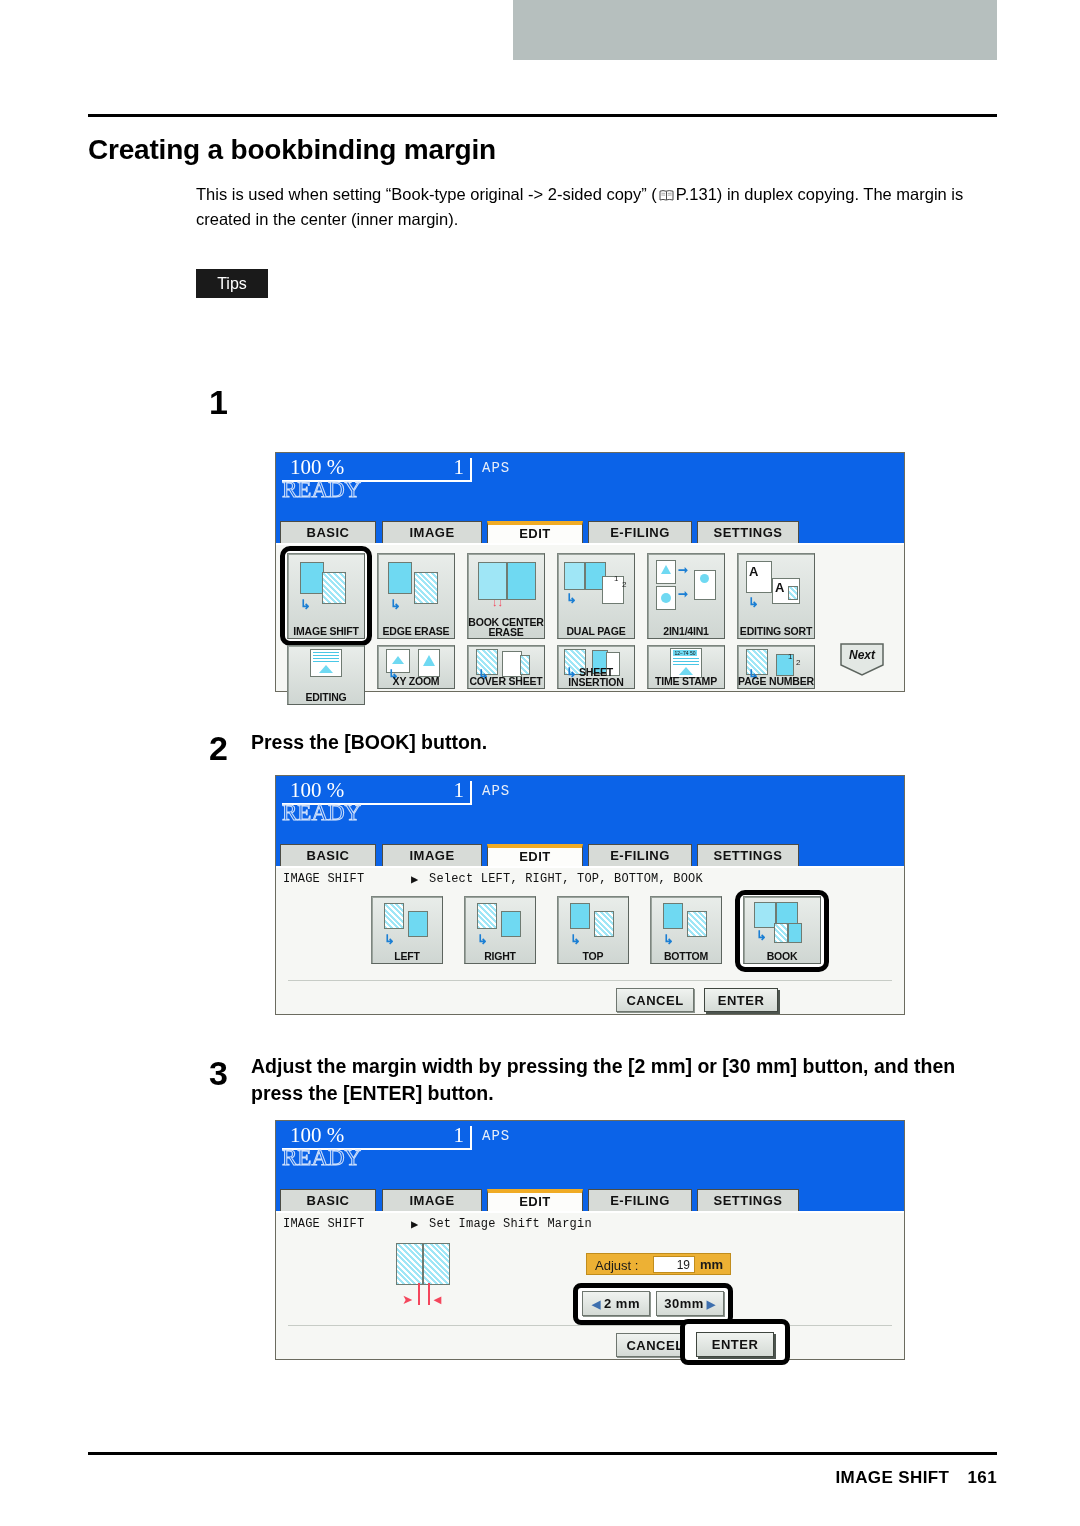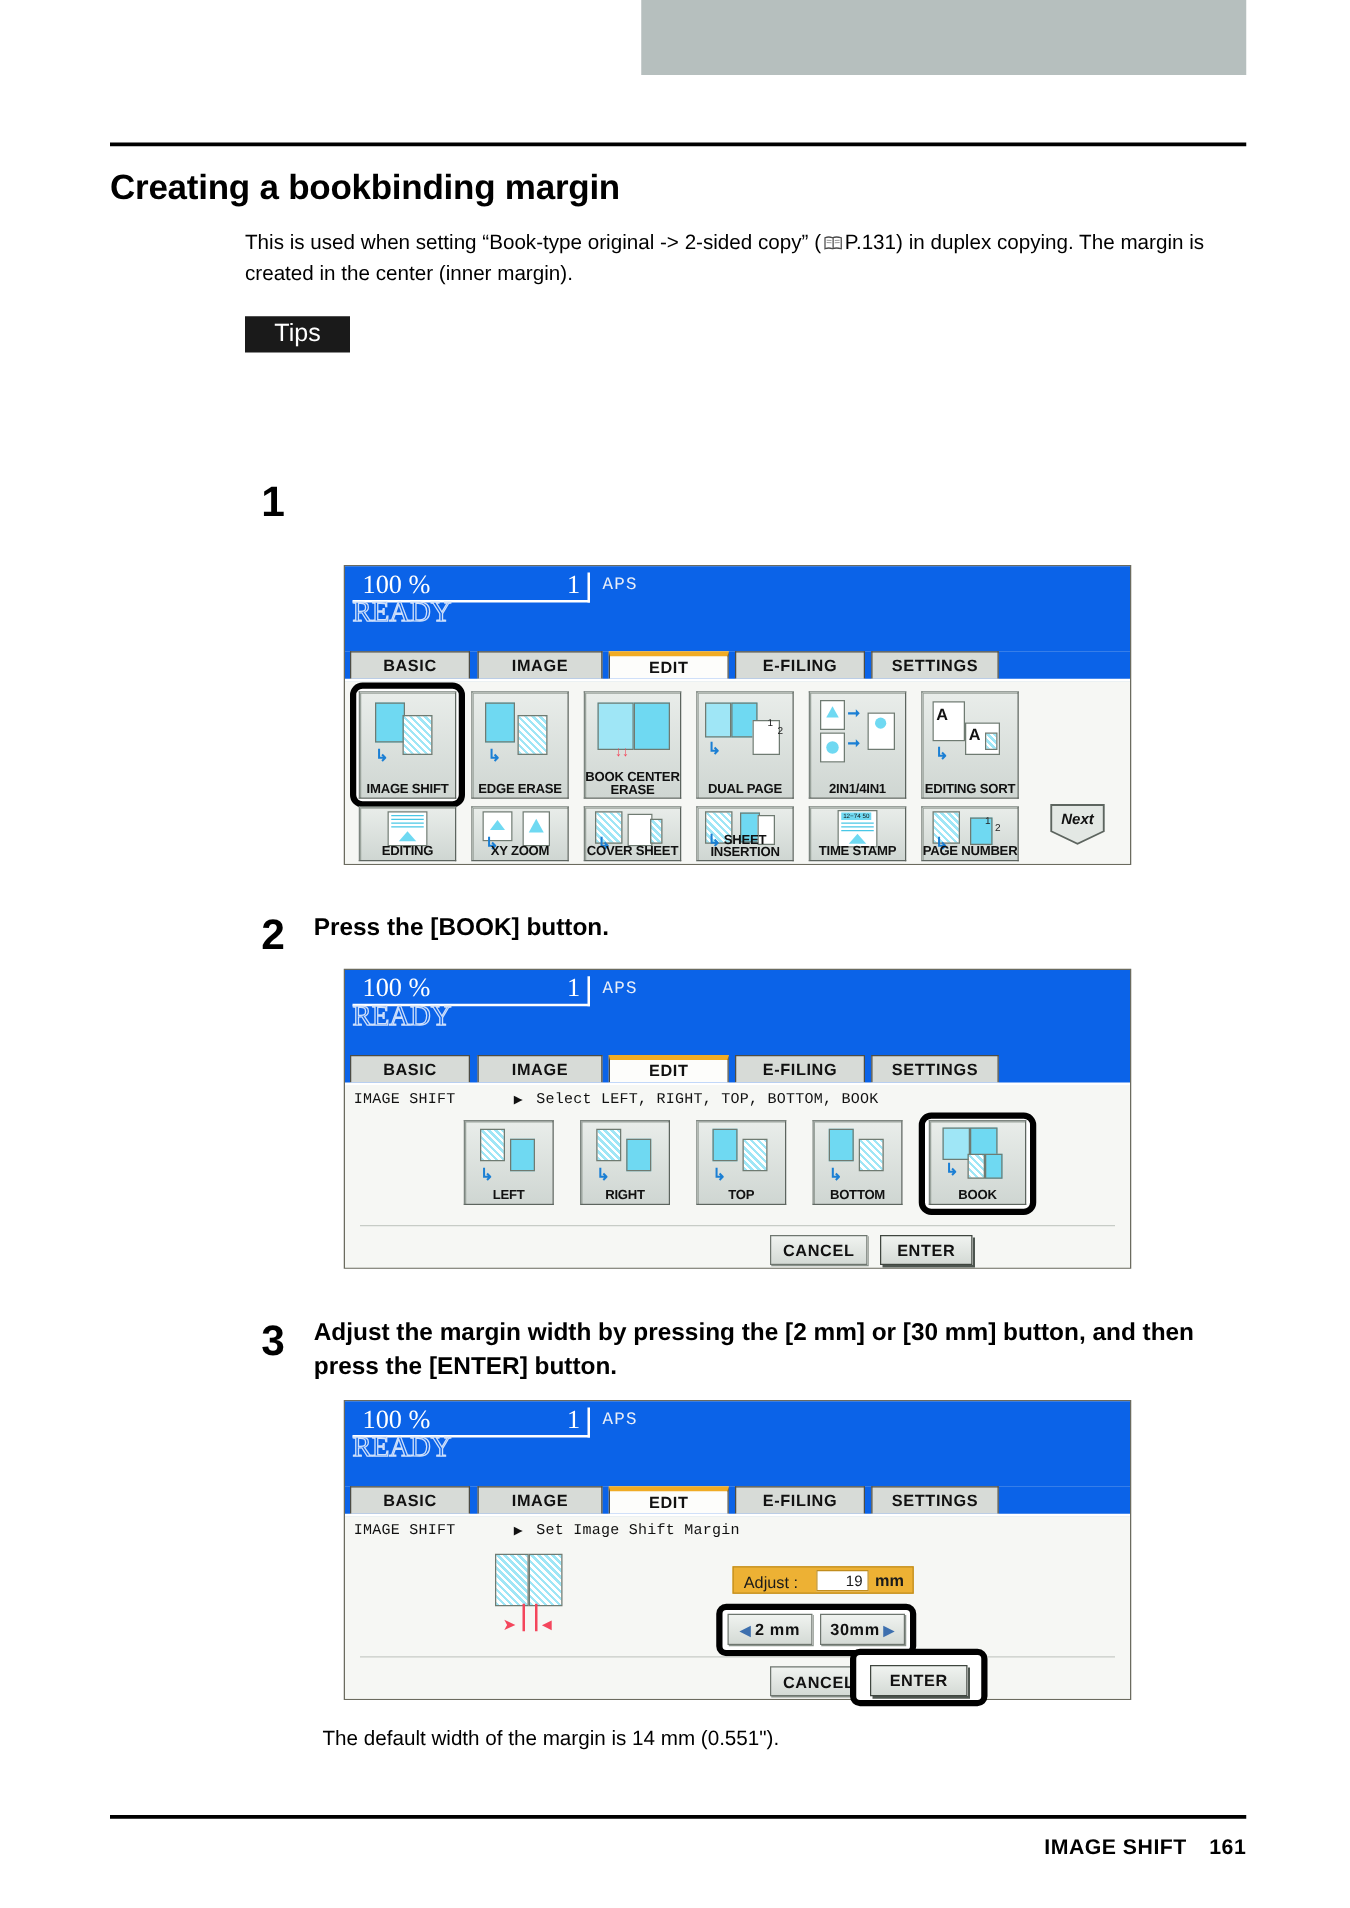--- a/index.html
+++ b/index.html
@@ -11,22 +11,22 @@
   .page{position:absolute;inset:0;}
 
   
   .head-bar{position:absolute;left:513px;top:0;width:484px;height:60px;background:#b6bfbe;}
   .head-rule{position:absolute;left:88px;top:114px;width:909px;height:0;border-top:3px solid #000;}
 
   
   .h1{position:absolute;left:88px;top:134px;font-size:28px;font-weight:bold;letter-spacing:-.2px;}
   .intro{position:absolute;left:196px;top:182px;width:802px;font-size:16.5px;line-height:25px;}
   .bookref{display:inline-block;width:15px;height:13px;position:relative;top:2px;margin:0 2px;}
-  .tips-badge{position:absolute;left:196px;top:253px;width:84px;height:29px;background:#1a1a1a;color:#fff;
-    font-size:20px;line-height:29px;text-align:center;}
+  .tips-badge{position:absolute;left:196px;top:269px;width:72px;height:29px;background:#1a1a1a;color:#fff;
+    font-size:16px;line-height:29px;text-align:center;}
   .bullets{position:absolute;left:196px;top:291px;width:802px;font-size:16.5px;line-height:24px;}
   .bullets div{position:relative;padding-left:22px;}
   .bullets div:before{content:"\2022";position:absolute;left:4px;top:-1px;font-size:16px;}
 
   .stepnum{position:absolute;font-size:34px;font-weight:bold;font-family:"Liberation Sans",sans-serif;}
   .steptxt{position:absolute;font-size:19.5px;font-weight:bold;line-height:27px;}
 
   .note{position:absolute;left:258px;font-size:16.5px;}
   .foot-rule{position:absolute;left:88px;width:909px;height:0;border-top:3px solid #000;}
   .footer{position:absolute;right:83px;font-size:17px;font-weight:bold;letter-spacing:.4px;}
@@ -186,21 +186,21 @@
       <div class="cbtn" style="left:461px;top:8px;width:78px;height:86px;">
         <div class="pg-w" style="left:8px;top:7px;width:26px;height:32px;"></div>
         <div style="position:absolute;left:11px;top:10px;font-size:13px;font-weight:bold;color:#111;">A</div>
         <div class="pg-w" style="left:34px;top:24px;width:28px;height:26px;"></div>
         <div style="position:absolute;left:37px;top:26px;font-size:13px;font-weight:bold;color:#111;">A</div>
         <div class="pg-d" style="left:50px;top:32px;width:10px;height:14px;"></div>
         <div class="arr" style="left:10px;top:42px;">↳</div>
         <div class="lbl">EDITING SORT</div>
       </div>
 
-      <div class="cbtn" style="left:11px;top:100px;width:78px;height:44px;">
+      <div class="cbtn" style="left:11px;top:100px;width:78px;height:60px;">
         <div class="pg-w" style="left:22px;top:3px;width:32px;height:28px;"></div>
         <div style="position:absolute;left:25px;top:6px;width:26px;height:1px;background:#49c7e6;box-shadow:0 3px #49c7e6,0 6px #49c7e6,0 9px #49c7e6;"></div>
         <div style="position:absolute;left:31px;top:19px;width:0;height:0;border-left:7px solid transparent;border-right:7px solid transparent;border-bottom:8px solid #6fd9f2;"></div>
         <div class="lbl">EDITING</div>
       </div>
 
       <div class="cbtn" style="left:101px;top:100px;width:78px;height:44px;">
         <div class="pg-w" style="left:8px;top:3px;width:24px;height:24px;"></div>
         <div style="position:absolute;left:14px;top:10px;width:0;height:0;border-left:6px solid transparent;border-right:6px solid transparent;border-bottom:8px solid #6fd9f2;"></div>
         <div class="pg-w" style="left:40px;top:3px;width:22px;height:28px;"></div>
@@ -378,19 +378,18 @@
         <span>30mm</span><span style="color:#3d6fae;font-size:11px;margin-left:3px;">▶</span>
       </div>
 
       <div class="sep" style="left:12px;top:112px;width:604px;"></div>
       <div class="ctrl-btn" style="left:340px;top:120px;width:78px;height:24px;line-height:23px;">CANCEL</div>
       <div class="sel-ring" style="left:404px;top:106px;width:110px;height:46px;border-radius:8px;"></div>
       <div class="ctrl-btn" style="left:420px;top:119px;width:78px;height:25px;line-height:24px;box-shadow:2px 2px 0 #4d554f;border-color:#3f463f;">ENTER</div>
     </div>
   </div>
 
-  <div class="note" style="top:1382px;">The default width of the margin is 14 mm (0.551").</div>
   <div class="foot-rule" style="top:1452px;"></div>
   <div class="footer" style="top:1468px;">
     <span>IMAGE SHIFT</span><span class="pg">161</span>
   </div>
 
 </div>
 
 </body></html>

